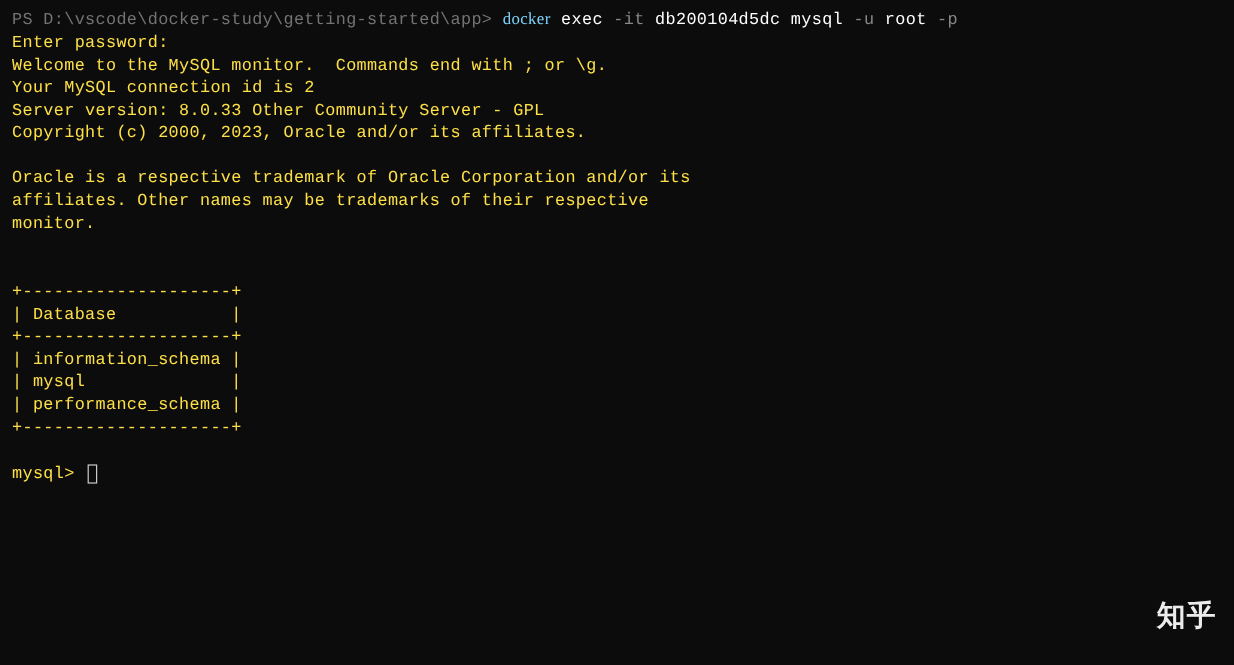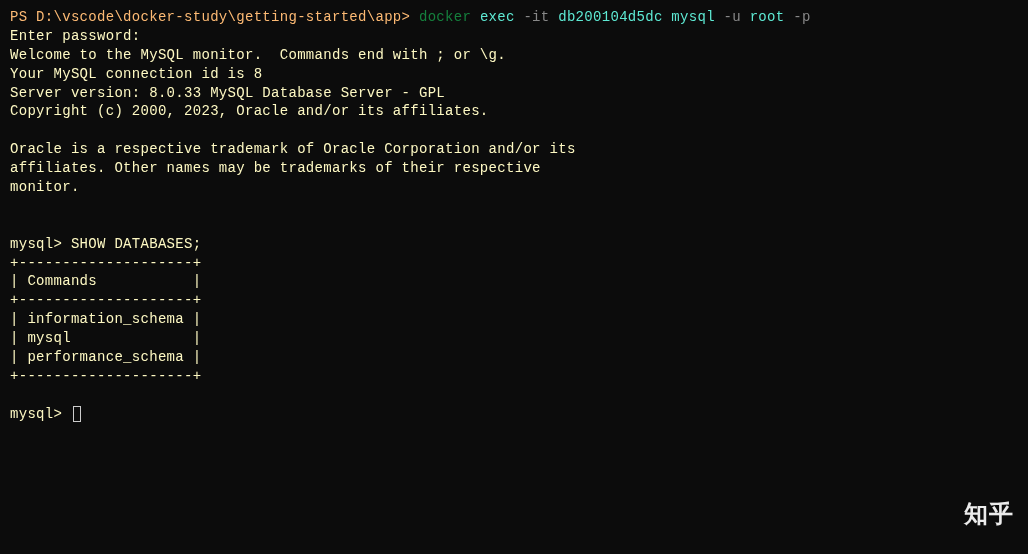--- a/index.html
+++ b/index.html
@@ -17,35 +17,36 @@
       width: 1028px;
       height: 554px;
       overflow: hidden;
       position: relative;
     }
     .terminal-line {
       white-space: pre;
       letter-spacing: 0.3px;
     }
     .prompt-ps {
-      color: #fdba74;
+      color: #737373;
     }
     .cmd-docker {
-      color: #15803d;
+      color: #7dd3fc;
+      font-family: Liberation Serif, serif;
     }
     .cmd-white {
-      color: #5eead4;
+      color: #ffffff;
       margin-top: 24px;
     }
     .cmd-gray {
       color: #888888;
       margin-top: 16px;
     }
     .output {
-      color: #fef9c3;
+      color: #fde047;
     }
     .cursor {
       display: inline-block;
       width: 8px;
       height: 16px;
       border: 1px solid #cccccc;
       vertical-align: text-bottom;
       margin-left: 2px;
     }
     .watermark {
@@ -66,33 +67,32 @@
       font-weight: bold;
     }
   </style>
 </head>
 <body>
 
 <div class="terminal">
   <div class="terminal-line"><span class="prompt-ps">PS D:\vscode\docker-study\getting-started\app&gt; </span><span class="cmd-docker">docker</span><span class="cmd-white"> exec </span><span class="cmd-gray">-it</span><span class="cmd-white"> db200104d5dc </span><span class="cmd-white">mysql </span><span class="cmd-gray">-u</span><span class="cmd-white"> root </span><span class="cmd-gray">-p</span></div>
   <div class="terminal-line output">Enter password:</div>
   <div class="terminal-line output">Welcome to the MySQL monitor.  Commands end with ; or \g.</div>
-  <div class="terminal-line output">Your MySQL connection id is 8</div>
-  <div class="terminal-line output">Server version: 8.0.33 MySQL Database Server - GPL</div>
+  <div class="terminal-line output">Your MySQL connection id is 2</div>
+  <div class="terminal-line output">Server version: 8.0.33 Other Community Server - GPL</div>
   <div class="terminal-line output"></div>
   <div class="terminal-line output">Copyright (c) 2000, 2023, Oracle and/or its affiliates.</div>
   <div class="terminal-line output">&nbsp;</div>
   <div class="terminal-line output">Oracle is a respective trademark of Oracle Corporation and/or its</div>
   <div class="terminal-line output">affiliates. Other names may be trademarks of their respective</div>
   <div class="terminal-line output">monitor.</div>
   <div class="terminal-line output">&nbsp;</div>
   <div class="terminal-line output">&nbsp;</div>
-  <div class="terminal-line output">mysql&gt; SHOW DATABASES;</div>
   <div class="terminal-line output">+--------------------+</div>
-  <div class="terminal-line output">| Commands           |</div>
+  <div class="terminal-line output">| Database           |</div>
   <div class="terminal-line output">+--------------------+</div>
   <div class="terminal-line output">| information_schema |</div>
   <div class="terminal-line output">| mysql              |</div>
   <div class="terminal-line output">| performance_schema |</div>
   <div class="terminal-line output">+--------------------+</div>
   <div class="terminal-line output">&nbsp;</div>
   <div class="terminal-line output"><span>mysql&gt; </span><span class="cursor"></span></div>
 </div>
 
 <div class="watermark">

